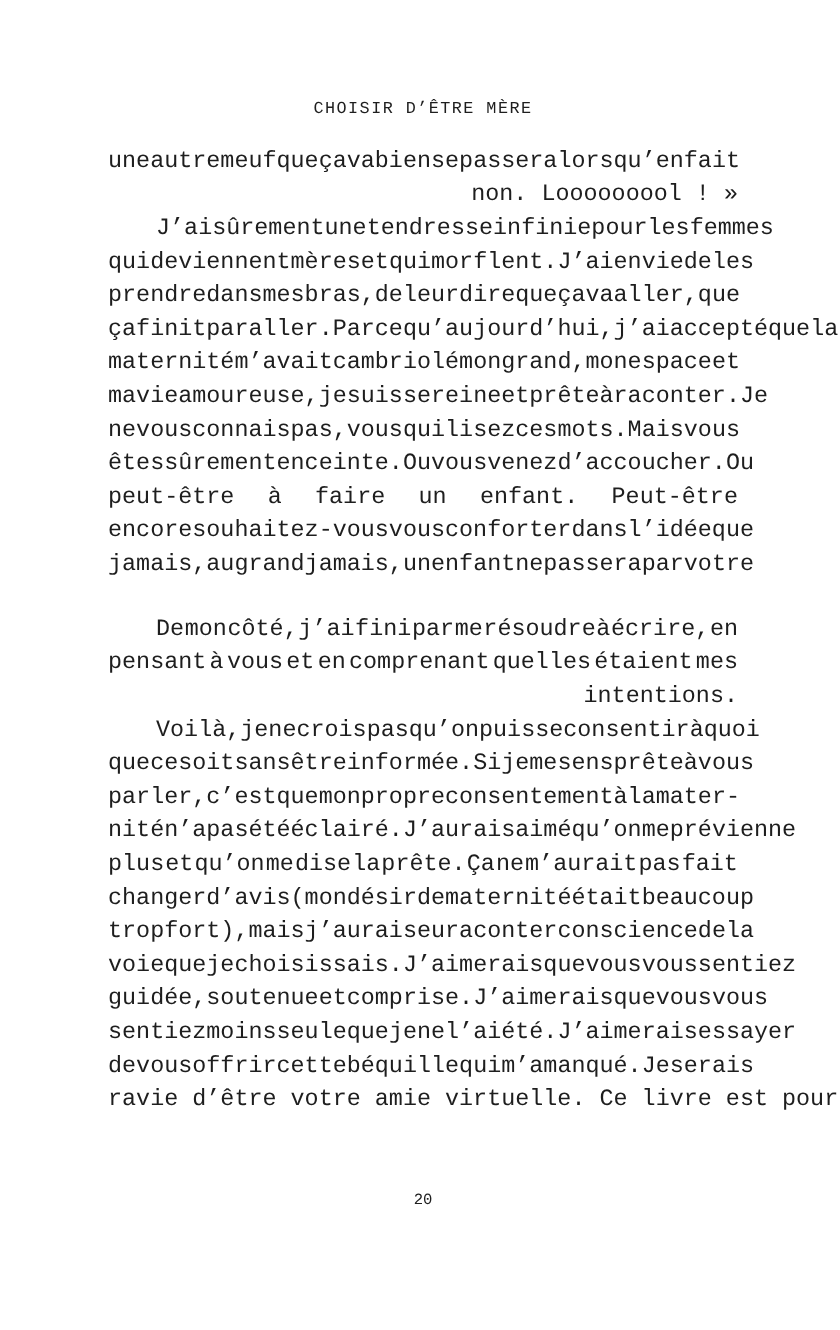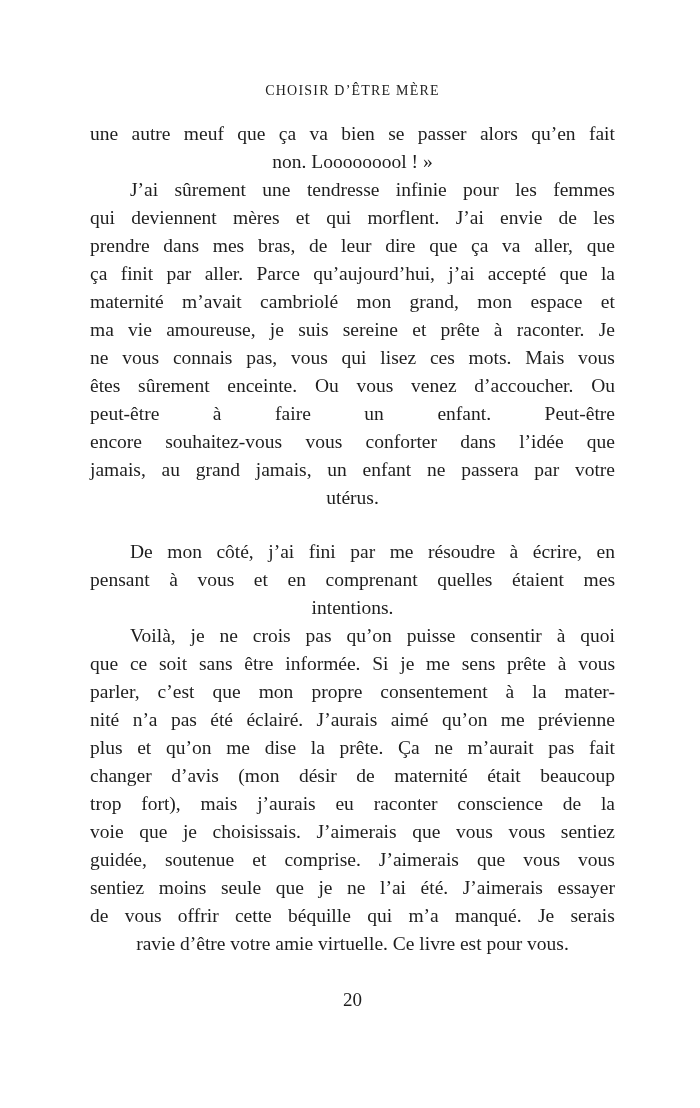--- a/index.html
+++ b/index.html
@@ -5,21 +5,21 @@
   html, body {
     margin: 0;
     padding: 0;
     background: #ffffff;
   }
   .page {
     position: relative;
     width: 700px;
     height: 1108px;
     background: #ffffff;
-    font-family: Liberation Serif, serif;
+    font-family: Liberation Mono, monospace;
     color: #1e1e1e;
     overflow: hidden;
   }
   .running-head {
     position: absolute;
     top: 81px;
     left: 90px;
     width: 525px;
     text-align: center;
     font-size: 14px;
@@ -38,30 +38,30 @@
   .para.space-before { margin-top: 26px; }
   .line {
     display: flex;
     justify-content: space-between;
     line-height: 28px;
     height: 28px;
     white-space: nowrap;
   }
   .line.last {
     display: block;
-    text-align: center;
+    text-align: right;
   }
   .line.indent { padding-left: 40px; }
   .folio {
     position: absolute;
     top: 988px;
     left: 90px;
     width: 525px;
     text-align: center;
-    font-size: 19px;
+    font-size: 13px;
     line-height: 24px;
   }
 </style>
 </head>
 <body>
 
 <div class="page">
   <div class="running-head">CHOISIR D’ÊTRE MÈRE</div>
 
   <div class="body-text">
@@ -199,21 +199,20 @@
           <span>au</span>
           <span>grand</span>
           <span>jamais,</span>
           <span>un</span>
           <span>enfant</span>
           <span>ne</span>
           <span>passera</span>
           <span>par</span>
           <span>votre</span>
         </div>
-        <div class="line last">utérus.</div>
       </div>
       <div class="para space-before">
         <div class="line indent">
           <span>De</span>
           <span>mon</span>
           <span>côté,</span>
           <span>j’ai</span>
           <span>fini</span>
           <span>par</span>
           <span>me</span>

